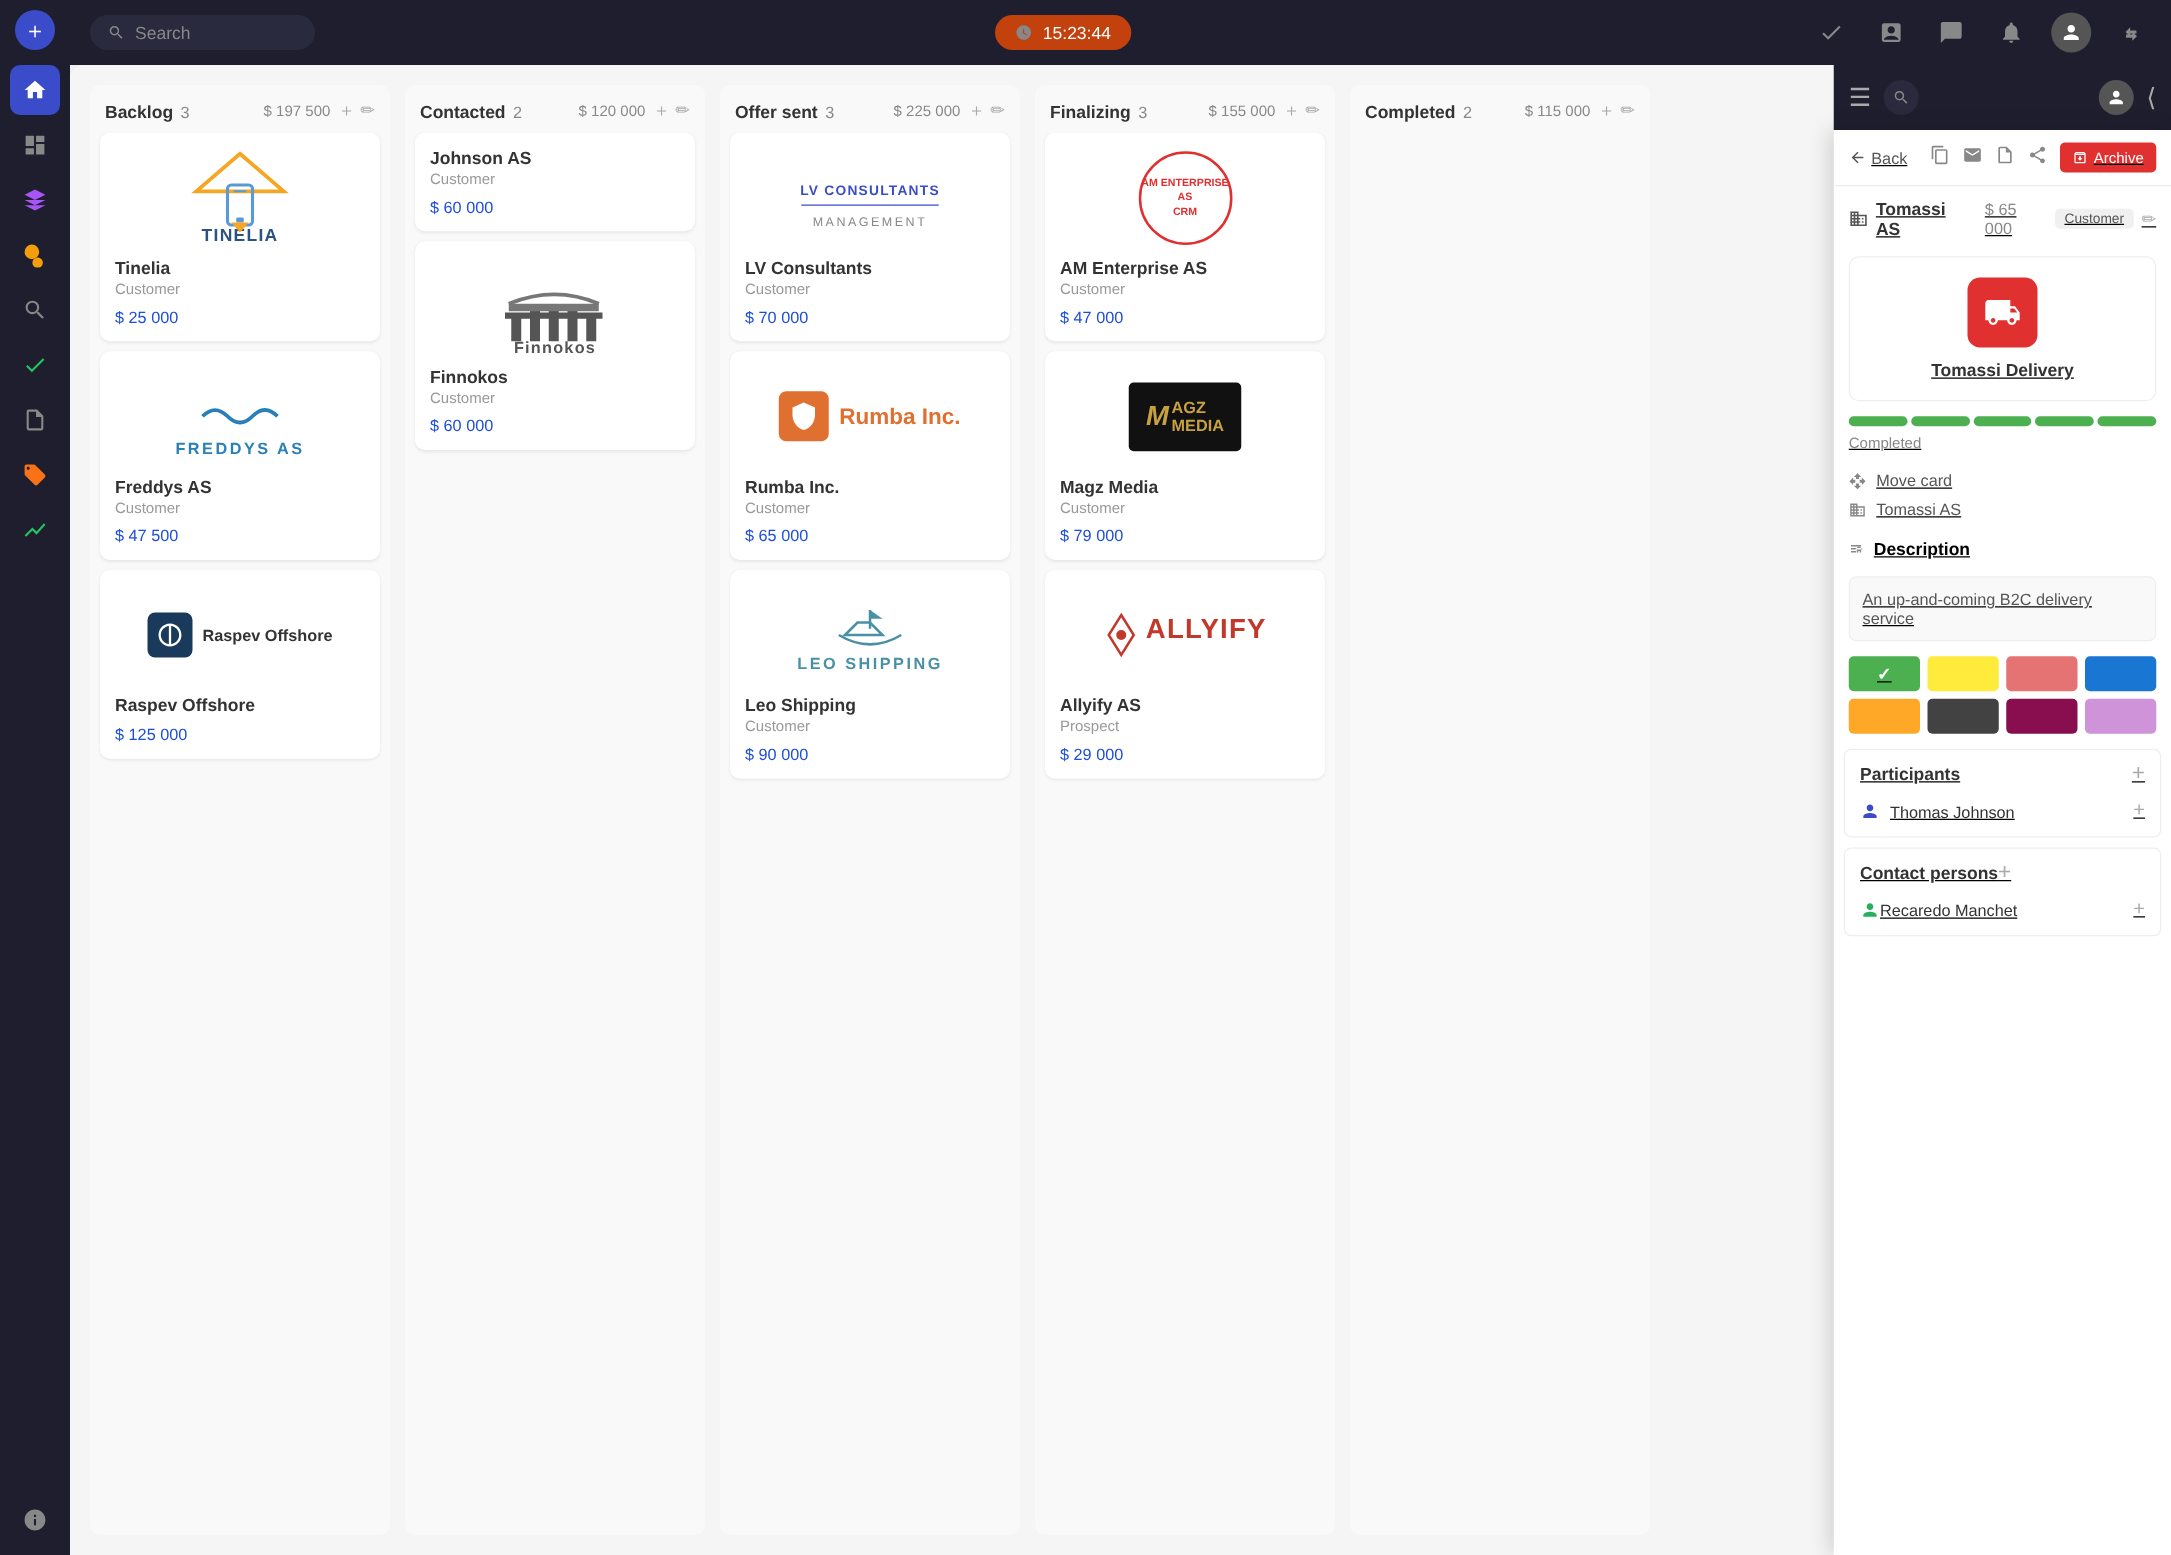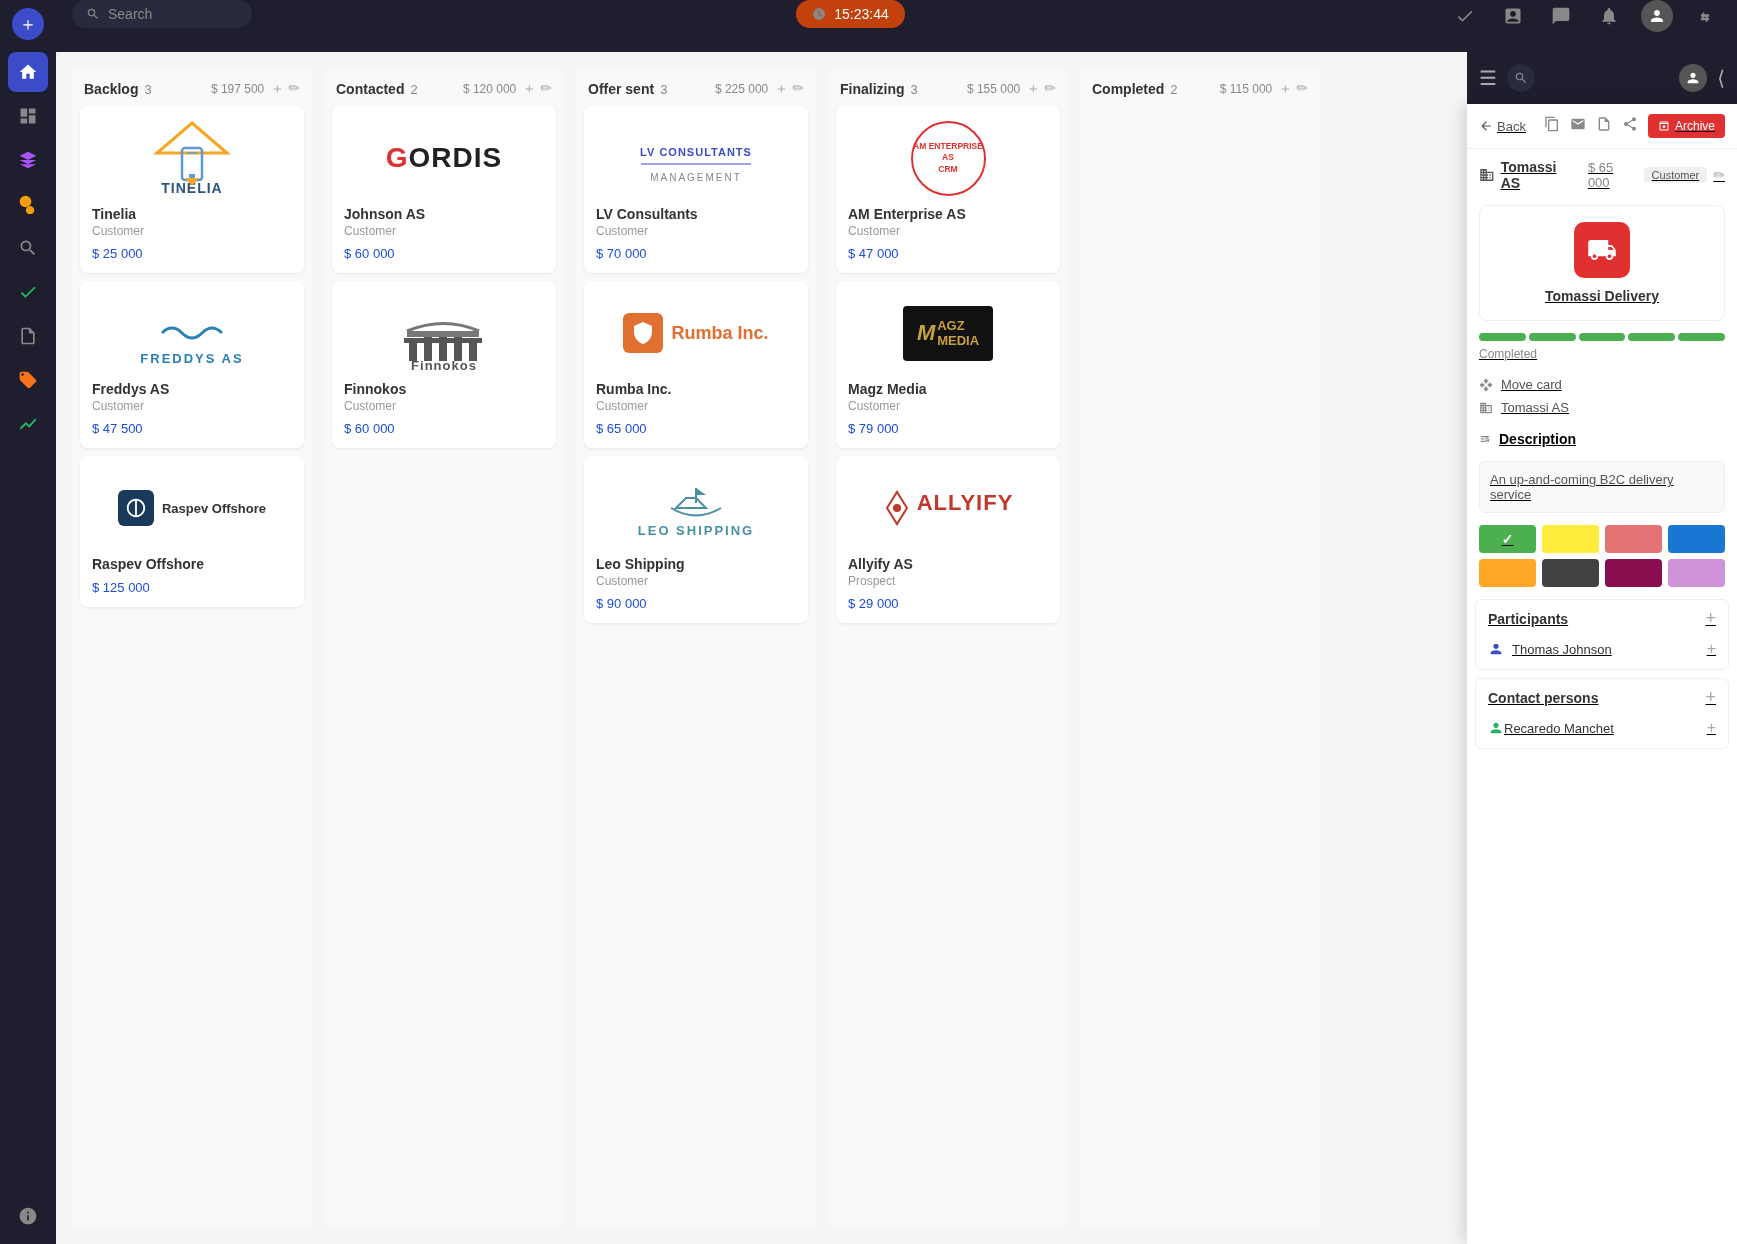--- a/index.html
+++ b/index.html
@@ -8,21 +8,21 @@
     .app-wrapper { display: flex; width: 1737px; height: 1244px; background: #f0f0f0; }
 
     
     .sidebar { width: 56px; background: #1e1e2e; display: flex; flex-direction: column; align-items: center; padding: 8px 0; gap: 4px; flex-shrink: 0; }
     .sidebar-icon { width: 40px; height: 40px; display: flex; align-items: center; justify-content: center; border-radius: 8px; cursor: pointer; color: #888; font-size: 18px; }
     .sidebar-icon.active { background: #3b4cca; color: white; }
     .sidebar-icon.add { background: #3b4cca; color: white; border-radius: 50%; width: 32px; height: 32px; margin-bottom: 8px; }
 
     
     .main-area { flex: 1; display: flex; flex-direction: column; }
-    .topbar { height: 52px; background: #1e1e2e; display: flex; align-items: flex-start; padding: 0 16px; gap: 12px; }
+    .topbar { height: 52px; background: #1e1e2e; display: flex; align-items: center; padding: 0 16px; gap: 12px; }
     .search-box { background: #2a2a3e; border-radius: 20px; display: flex; align-items: center; padding: 6px 14px; gap: 8px; color: #888; font-size: 14px; width: 180px; cursor: pointer; }
     .topbar-center { flex: 1; display: flex; justify-content: center; }
     .time-display { background: #c2410c; border-radius: 20px; padding: 6px 16px; color: white; font-size: 14px; display: flex; align-items: center; gap: 8px; }
     .topbar-icons { display: flex; gap: 16px; align-items: center; }
     .topbar-icon { color: #888; font-size: 18px; cursor: pointer; width: 32px; height: 32px; display: flex; align-items: center; justify-content: center; }
     .avatar { width: 32px; height: 32px; border-radius: 50%; background: #555; display: flex; align-items: center; justify-content: center; color: white; font-size: 14px; }
 
     
     .content { flex: 1; background: white; border-radius: 12px 0 0 0; overflow: hidden; display: flex; flex-direction: column; }
     .content-header { padding: 20px 24px 16px; display: flex; align-items: center; justify-content: space-between; border-bottom: 1px solid #f0f0f0; }
@@ -234,23 +234,20 @@
               <span class="col-count">2</span>
               <span class="col-amount">$ 120 000</span>
               <div class="col-actions">
                 <span class="col-action">＋</span>
                 <span class="col-action">✏</span>
               </div>
             </div>
             <div class="column-body">
 
               <div class="card">
-                <div class="card-logo">
-                  <div style="font-size:28px;font-weight:900;color:#222;letter-spacing:1px;"><span style="color:#e03030;">G</span>ORDIS</div>
-                </div>
                 <div class="card-name">Johnson AS</div>
                 <div class="card-type">Customer</div>
                 <div class="card-amount">$ 60 000</div>
               </div>
 
               <div class="card">
                 <div class="card-logo">
                   <svg width="110" height="75" viewBox="0 0 110 75">
 
                     <rect x="20" y="45" width="8" height="20" fill="#555"></rect>
@@ -533,21 +530,21 @@
               <div style="display:flex;align-items:center;gap:8px;padding:3px 0;">
                 <svg width="16" height="16" viewBox="0 0 24 24" fill="#3b4cca">
                     <path d="M12 12c2.21 0 4-1.79 4-4s-1.79-4-4-4-4 1.79-4 4 1.79 4 4 4zm0 2c-2.67 0-8 1.34-8 4v2h16v-2c0-2.66-5.33-4-8-4z"></path>
                   </svg>
                 <span style="font-size:13px;color:#333;flex:1;">Thomas Johnson</span>
                 <span style="color:#aaa;cursor:pointer;font-size:16px;">+</span>
               </div>
             </div>
 
             <div style="padding:8px 12px;border:1px solid #eee;border-radius:6px;margin:8px 8px;">
-              <div style="display:flex;align-items:center;justify-content:space-between;margin-bottom:8px;">
+              <div style="display:flex;align-items:center;justify-content:flex-start;margin-bottom:8px;">
                 <span style="font-size:14px;font-weight:600;color:#333;">Contact persons</span>
                 <span style="color:#aaa;cursor:pointer;font-size:18px;">+</span>
               </div>
               <div style="display:flex;align-items:center;gap:0;padding:3px 0;">
                 <svg width="16" height="16" viewBox="0 0 24 24" fill="#27ae60">
                     <path d="M12 12c2.21 0 4-1.79 4-4s-1.79-4-4-4-4 1.79-4 4 1.79 4 4 4zm0 2c-2.67 0-8 1.34-8 4v2h16v-2c0-2.66-5.33-4-8-4z"></path>
                   </svg>
                 <span style="font-size:13px;color:#333;flex:1;">Recaredo Manchet</span>
                 <span style="color:#aaa;cursor:pointer;font-size:16px;">+</span>
               </div>

